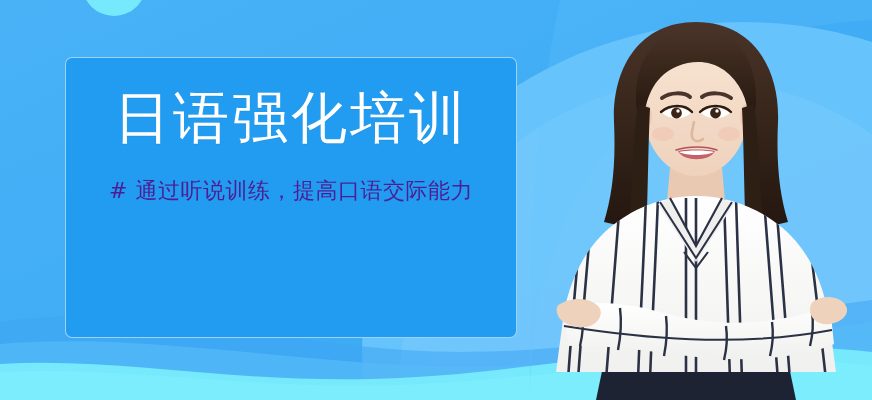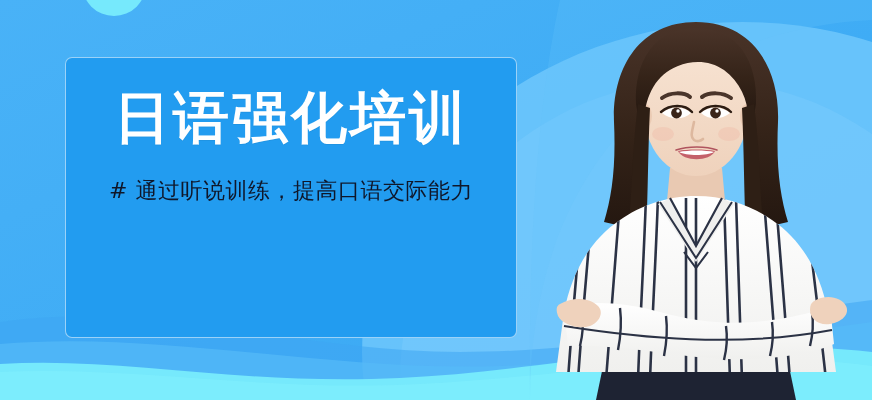--- a/index.html
+++ b/index.html
@@ -30,29 +30,29 @@
     position:absolute;
     left:0;right:0;top:30px;
     text-align:center;
   }
 
   .title{
     margin:0;
     color:#FFFFFF;
     font-size:56px;
     line-height:60px;
-    font-weight:bold;
+    font-weight:normal;
     letter-spacing:3px;
     font-family:"DejaVu Sans","Liberation Sans",sans-serif;
     text-shadow:0 1px 0 rgba(0,0,0,.05);
   }
 
   .subtitle{
     margin:0;
-    color:#0f172a;
+    color:#4c1d95;
     font-size:22px;
     line-height:34px;
     letter-spacing:.5px;
     font-family:"DejaVu Sans","Liberation Sans",sans-serif;
     white-space:nowrap;
   }
   .sub-wrap{margin-top:26px;}
 
   
   #model{

